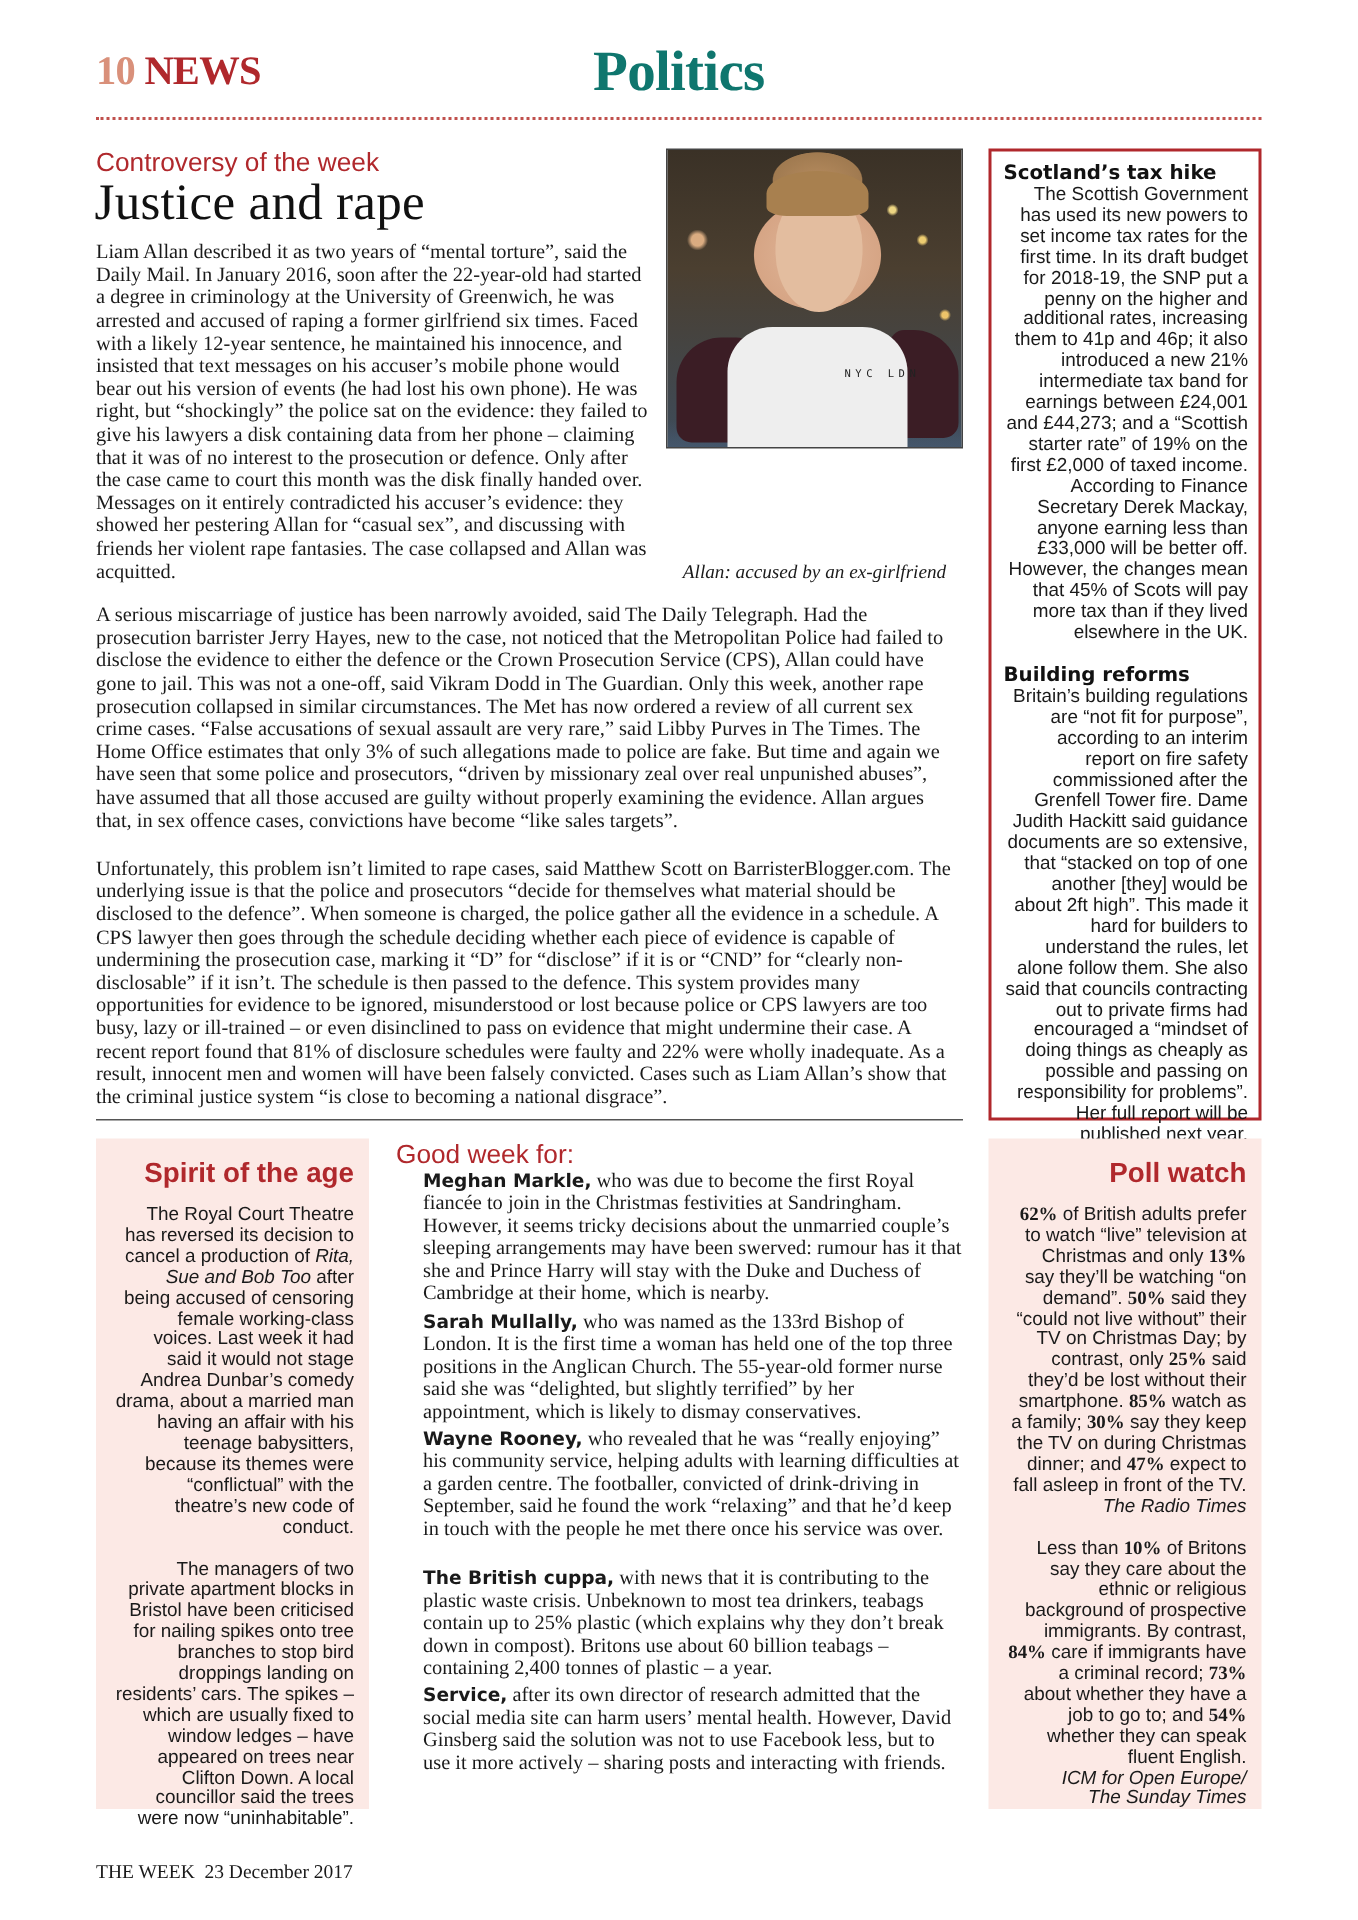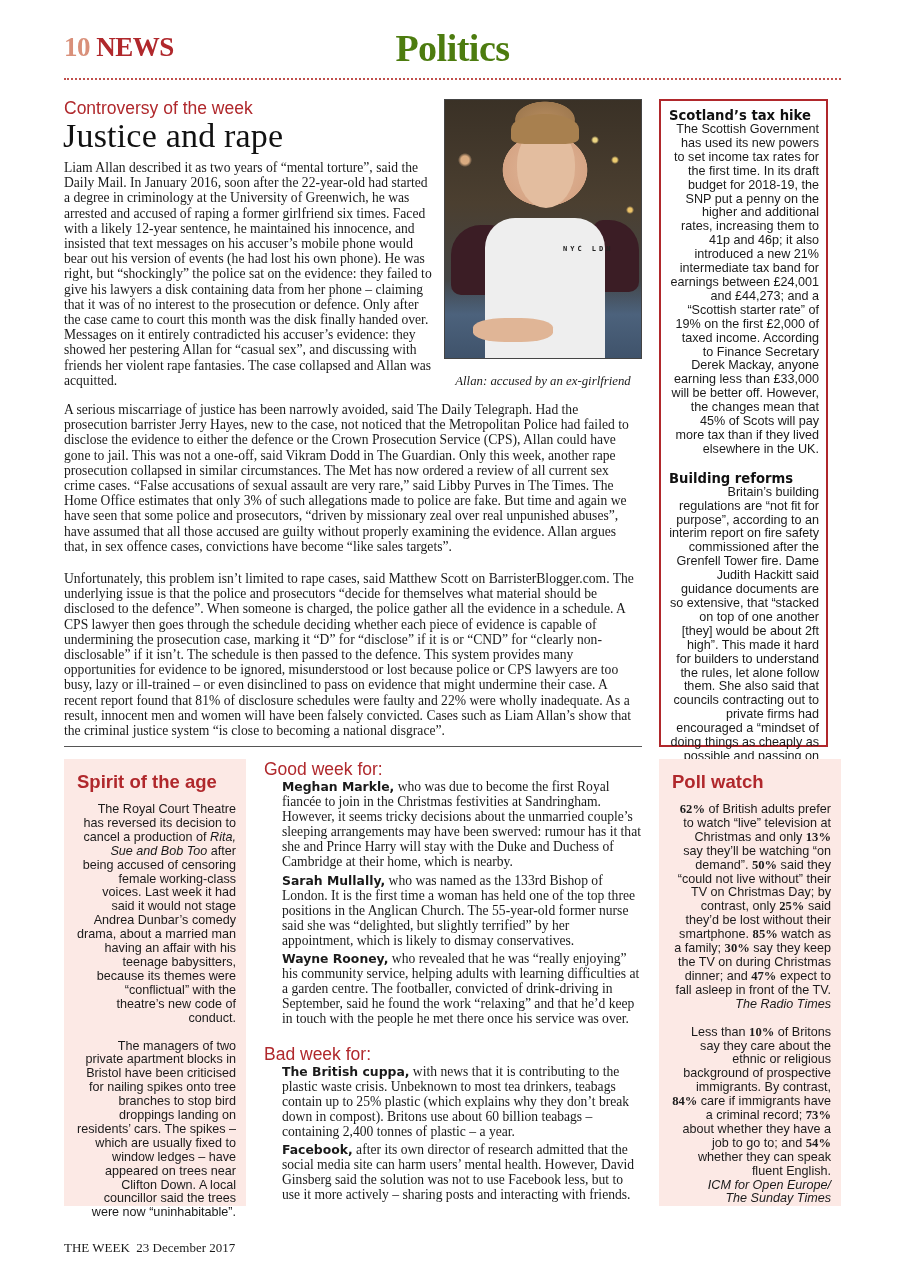--- a/index.html
+++ b/index.html
@@ -2,63 +2,62 @@
 <html><head>
 <meta charset="utf-8">
 <style>
   * { box-sizing: border-box; margin: 0; padding: 0; }
   html, body { width: 905px; height: 1280px; background: #ffffff; overflow: hidden; }
   body { position: relative; font-family: "Liberation Serif", "DejaVu Serif", serif; color: #1a1a1a; }
 
   .page-number { position: absolute; left: 64px; top: 32px; font-family: "Liberation Serif", serif; font-weight: bold; font-size: 27px; letter-spacing: -0.5px; }
   .page-number .num { color: #d9907a; }
   .page-number .sect { color: #b0282c; }
-  .section-title { position: absolute; left: 0; right: 0; top: 26px; text-align: center; font-family: "Liberation Serif", serif; font-size: 38px; font-weight: bold; color: #4d7c0f; letter-spacing: -0.5px; }
+  .section-title { position: absolute; left: 0; right: 0; top: 26px; text-align: center; font-family: "Liberation Serif", serif; font-size: 38px; font-weight: bold; color: #0f766e; letter-spacing: -0.5px; }
   .header-rule { position: absolute; left: 64px; top: 78px; width: 777px; height: 0; border-top: 2px dotted #c0504d; }
 
   .kicker { position: absolute; left: 64px; top: 98px; font-family: "Liberation Sans", sans-serif; font-size: 17.5px; color: #b0282c; font-weight: normal; }
   .headline { position: absolute; left: 63px; top: 117px; font-family: "Liberation Serif", serif; font-size: 34px; color: #111; letter-spacing: 0.2px; text-align: center; }
 
   .serif-body { font-family: "Liberation Serif", serif; font-size: 13.6px; line-height: 15.2px; color: #1a1a1a; }
   .lead { position: absolute; left: 64px; top: 160px; width: 372px; text-align: left; }
   .para2 { position: absolute; left: 64px; top: 402px; width: 578px; }
   .para3 { position: absolute; left: 64px; top: 571px; width: 578px; }
   .main-rule { position: absolute; left: 64px; top: 746px; width: 578px; border-top: 1.5px solid #555; }
 
-  .photo { position: absolute; left: 444px; top: 99px; width: 198px; height: 260px; border: 1px solid #444; overflow: hidden;
+  .photo { position: absolute; left: 444px; top: 99px; width: 198px; height: 200px; border: 1px solid #444; overflow: hidden;
     background:
       radial-gradient(circle at 170px 60px, rgba(255,220,120,0.9) 2px, transparent 4px),
       radial-gradient(circle at 150px 40px, rgba(255,230,140,0.9) 2px, transparent 4px),
       radial-gradient(circle at 185px 110px, rgba(255,210,110,0.9) 2px, transparent 4px),
       radial-gradient(circle at 20px 60px, rgba(255,200,150,0.8) 4px, transparent 7px),
       radial-gradient(ellipse 70px 60px at 100px 70px, #e1b79a 0, #d6a585 60%, transparent 61%),
       radial-gradient(ellipse 42px 26px at 100px 20px, #b58b5e 0, #a07a50 70%, transparent 72%),
       linear-gradient(180deg, #3a3126 0, #4b3f30 40%, #3d4b5a 100%);
-    font-weight: bold;
   }
   .photo .shirt { position: absolute; left: 40px; top: 118px; width: 120px; height: 148px; background: #eeeeee; border-radius: 30px 30px 0 0; }
   .photo .sleeve-l { position: absolute; left: 6px; top: 125px; width: 50px; height: 70px; background: #3b1d25; border-radius: 30px 10px 10px 10px; }
   .photo .sleeve-r { position: absolute; left: 148px; top: 120px; width: 46px; height: 72px; background: #3b1d25; border-radius: 10px 30px 10px 10px; }
   .photo .face { position: absolute; left: 72px; top: 28px; width: 58px; height: 80px; background: #e3bd9f; border-radius: 45% 45% 50% 50%; }
   .photo .hair { position: absolute; left: 66px; top: 14px; width: 68px; height: 30px; background: #a8804f; border-radius: 50% 50% 20% 20%; }
   .photo .sofa { position: absolute; left: 0; top: 180px; width: 198px; height: 86px; background: linear-gradient(180deg, rgba(70,90,115,0.0) 0, #4c627c 40%, #3d5068 100%); }
   .photo .hands { position: absolute; left: 28px; top: 218px; width: 80px; height: 24px; background: #e0b596; border-radius: 40%; }
   .photo .logo { position: absolute; left: 118px; top: 145px; font-family: "DejaVu Sans Mono", monospace; font-size: 7px; color: #222; line-height: 8px; letter-spacing: 3px; }
 
   .caption { position: absolute; left: 444px; top: 374px; width: 198px; text-align: center; font-family: "Liberation Serif", serif; font-style: italic; font-size: 12.8px; color: #1a1a1a; }
 
-  .sidebar-box { position: absolute; left: 659px; top: 99px; width: 169px; height: 648px; border: 2px solid #b0282c; padding: 7px 7px 0 8px; }
+  .sidebar-box { position: absolute; left: 659px; top: 99px; width: 182px; height: 648px; border: 2px solid #b0282c; padding: 7px 7px 0 8px; }
   .sans-body { font-family: "Liberation Sans", sans-serif; font-size: 12.6px; line-height: 13.9px; color: #1a1a1a; text-align: right; }
   .brief-title { font-family: "DejaVu Sans", sans-serif; font-weight: bold; font-size: 13.2px; line-height: 15px; color: #111; }
   .brief + .brief { margin-top: 14px; }
 
   .pinkbox { position: absolute; background: #fce9e5; padding: 10px 10px 0 13px; }
   .spirit { left: 64px; top: 759px; width: 182px; height: 447px; }
   .poll { left: 659px; top: 759px; width: 182px; height: 447px; }
-  .box-title { font-family: "Liberation Sans", sans-serif; font-weight: bold; font-size: 18.5px; color: #b0282c; text-align: left; margin: 2px 0 10px 0; }
+  .box-title { font-family: "Liberation Sans", sans-serif; font-weight: bold; font-size: 18.5px; color: #b0282c; text-align: right; margin: 2px 0 10px 0; }
   .pinkbox p + p { margin-top: 14px; }
   .pinkbox em { font-style: italic; }
   .pinkbox b { font-weight: bold; font-family: Liberation Serif, serif; }
   .src { font-style: italic; }
 
   .weeks { position: absolute; left: 264px; top: 759px; width: 380px; }
   .week-head { font-family: "Liberation Sans", sans-serif; font-size: 17.5px; color: #b0282c; line-height: 20px; }
   .week-item { font-family: "Liberation Serif", serif; font-size: 13.6px; line-height: 15.1px; margin-bottom: 3px; margin-left: 18px; }
   .week-item .who { font-family: "DejaVu Sans", sans-serif; font-weight: bold; font-size: 12.4px; }
   .week-gap { height: 14px; }
@@ -111,23 +110,22 @@
   <p class="sans-body"><span>The Royal Court Theatre has reversed its decision to cancel a production of </span><em>Rita, Sue and Bob Too</em><span> after being accused of censoring female working-class voices. Last week it had said it would not stage Andrea Dunbar’s comedy drama, about a married man having an affair with his teenage babysitters, because its themes were “conflictual” with the theatre’s new code of conduct.</span></p>
   <p class="sans-body">The managers of two private apartment blocks in Bristol have been criticised for nailing spikes onto tree branches to stop bird droppings landing on residents’ cars. The spikes – which are usually fixed to window ledges – have appeared on trees near Clifton Down. A local councillor said the trees were now “uninhabitable”.</p>
 </div>
 
 <div class="weeks">
   <div class="week-head">Good week for:</div>
   <p class="week-item"><span class="who">Meghan Markle,</span><span> who was due to become the first Royal fiancée to join in the Christmas festivities at Sandringham. However, it seems tricky decisions about the unmarried couple’s sleeping arrangements may have been swerved: rumour has it that she and Prince Harry will stay with the Duke and Duchess of Cambridge at their home, which is nearby.</span></p>
   <p class="week-item"><span class="who">Sarah Mullally,</span><span> who was named as the 133rd Bishop of London. It is the first time a woman has held one of the top three positions in the Anglican Church. The 55-year-old former nurse said she was “delighted, but slightly terrified” by her appointment, which is likely to dismay conservatives.</span></p>
   <p class="week-item"><span class="who">Wayne Rooney,</span><span> who revealed that he was “really enjoying” his community service, helping adults with learning difficulties at a garden centre. The footballer, convicted of drink-driving in September, said he found the work “relaxing” and that he’d keep in touch with the people he met there once his service was over.</span></p>
   <div class="week-gap"></div>
-  <div class="week-head">Bad week for:</div>
   <p class="week-item"><span class="who">The British cuppa,</span><span> with news that it is contributing to the plastic waste crisis. Unbeknown to most tea drinkers, teabags contain up to 25% plastic (which explains why they don’t break down in compost). Britons use about 60 billion teabags – containing 2,400 tonnes of plastic – a year.</span></p>
-  <p class="week-item"><span class="who">Facebook,</span><span> after its own director of research admitted that the social media site can harm users’ mental health. However, David Ginsberg said the solution was not to use Facebook less, but to use it more actively – sharing posts and interacting with friends.</span></p>
+  <p class="week-item"><span class="who">Service,</span><span> after its own director of research admitted that the social media site can harm users’ mental health. However, David Ginsberg said the solution was not to use Facebook less, but to use it more actively – sharing posts and interacting with friends.</span></p>
 </div>
 
 <div class="pinkbox poll">
   <div class="box-title">Poll watch</div>
   <p class="sans-body">
     <span class="segs"><b>62%</b> of British adults prefer to watch “live” television at Christmas and only <b>13%</b> say they’ll be watching “on demand”. <b>50%</b> said they “could not live without” their TV on Christmas Day; by contrast, only <b>25%</b> said they’d be lost without their smartphone. <b>85%</b> watch as a family; <b>30%</b> say they keep the TV on during Christmas dinner; and <b>47%</b> expect to fall asleep in front of the TV.</span><br>
     <span class="src">The Radio Times</span>
   </p>
   <p class="sans-body">
     <span class="segs">Less than <b>10%</b> of Britons say they care about the ethnic or religious background of prospective immigrants. By contrast, <b>84%</b> care if immigrants have a criminal record; <b>73%</b> about whether they have a job to go to; and <b>54%</b> whether they can speak fluent English.</span><br>

